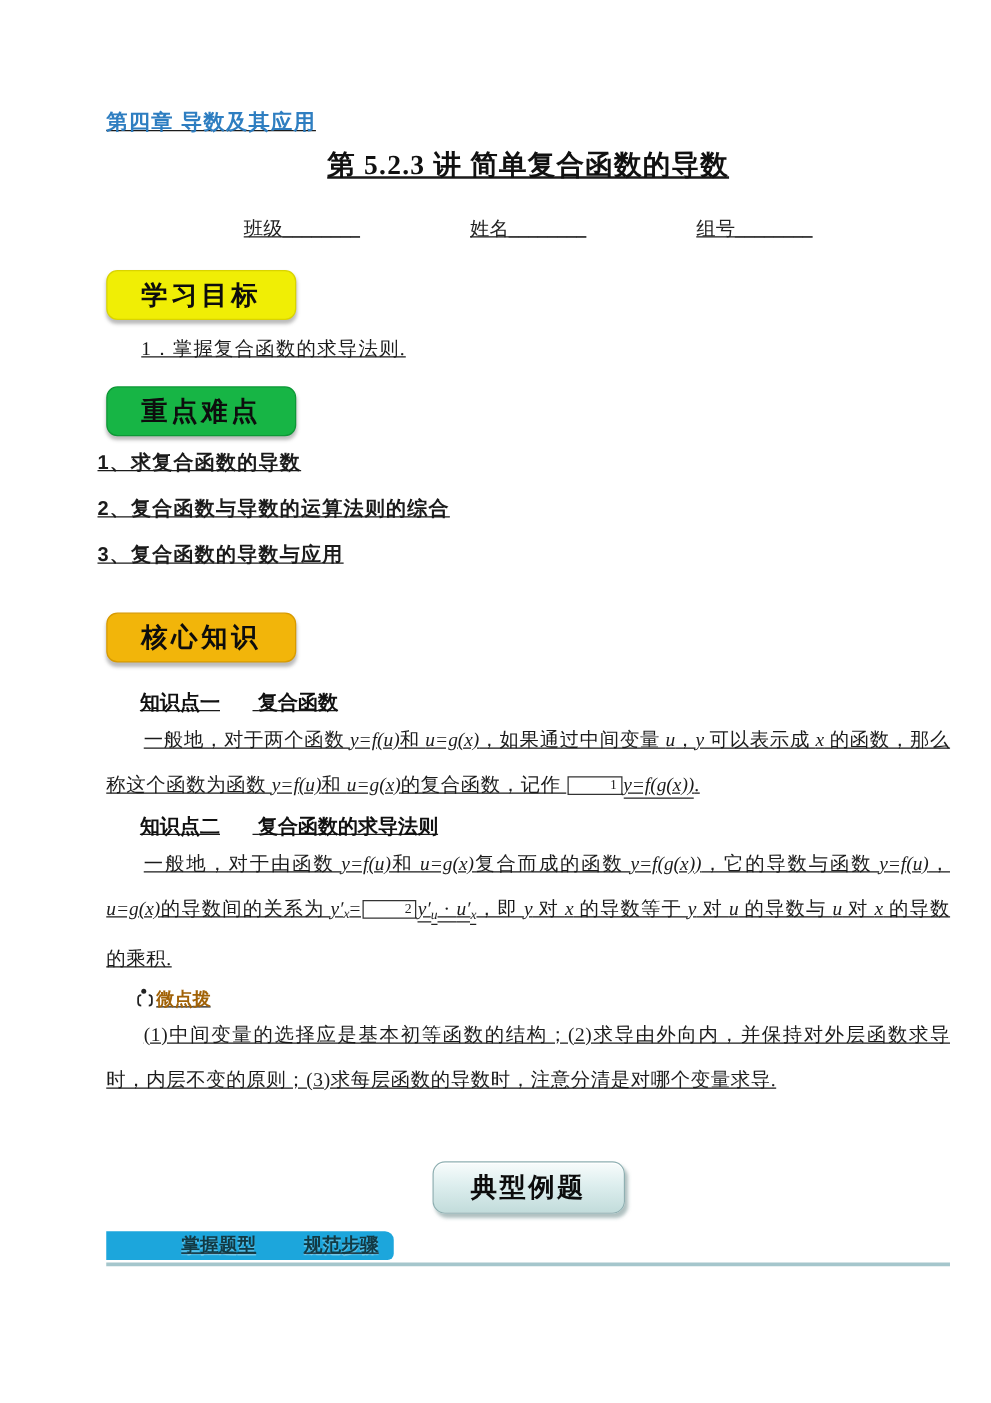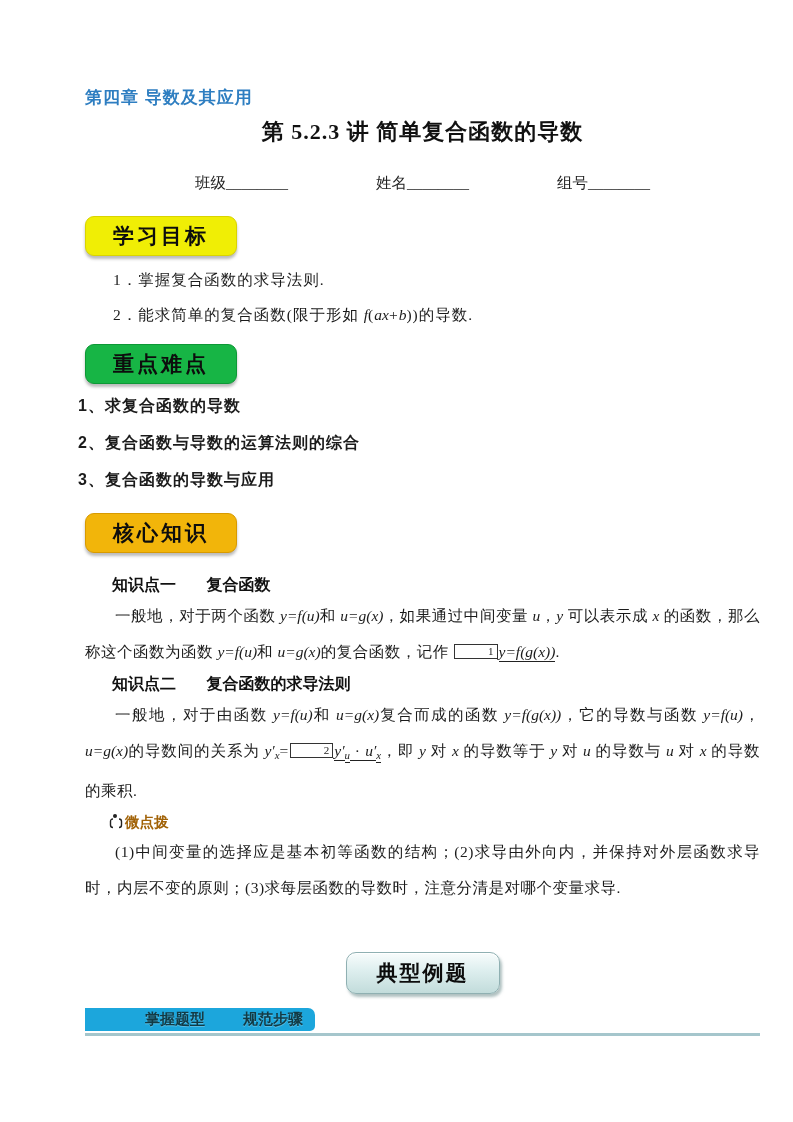--- a/index.html
+++ b/index.html
@@ -4,21 +4,21 @@
 <style>
   * { box-sizing: border-box; }
   html,body { margin:0; padding:0; }
   body {
     width:793px; height:1122px;
     background:#ffffff;
     font-family:"Liberation Serif","DejaVu Serif",serif;
     color:#1b1b1b;
     overflow:hidden;
   }
-  .page { position:relative; width:793px; height:948px; }
+  .page { position:relative; width:793px; height:948px;text-decoration:underline; }
   .content { margin:0 33px 0 85px; }
 
   .chapter {
     padding-top:86px;
     font-family:"Liberation Sans","DejaVu Sans",sans-serif;
     font-weight:bold; font-size:17px; color:#2E7EC1;
     letter-spacing:1px;
   }
   .title {
     margin-top:8px; text-align:center;
@@ -34,21 +34,21 @@
     display:inline-block;
     font-family:"Liberation Sans","DejaVu Sans",sans-serif;
     font-weight:bold; font-size:21px; color:#0d0d0d;
     letter-spacing:3px;
     padding:5px 27px;
     border-radius:9px;
     box-shadow:0 3px 3px rgba(60,60,60,.35);
   }
   .badge-yellow { background:#F0EE05; border:1px solid #d9d400; margin-top:22px; }
   .badge-green  { background:#17B545; border:1px solid #0d9836; margin-top:12px; }
-  .badge-orange { background:#F2B50A; border:1px solid #d89a00; margin-top:8px; }
+  .badge-orange { background:#F2B50A; border:1px solid #d89a00; margin-top:20px; }
 
   .obj-list { margin-top:6px; }
   .obj-item {
     padding-left:28px; font-size:15.5px; line-height:35px;
     letter-spacing:1px;
   }
 
   .kp-list { margin-top:10px; }
   .kp-item {
     font-family:"Liberation Sans","DejaVu Sans",sans-serif;
@@ -131,21 +131,20 @@
       <span>班级________</span>
       <span>姓名________</span>
       <span>组号________</span>
     </div>
 
     <div>
       <span class="badge badge-yellow">学习目标</span>
     </div>
     <div class="obj-list">
       <div class="obj-item"><span class="seg">1．掌握复合函数的求导法则.</span></div>
-      <div class="obj-item"><span class="seg">2．能求简单的复合函数(限于形如 </span><span class="seg i">f</span><span class="seg">(</span><span class="seg i">ax</span><span class="seg">+</span><span class="seg i">b</span><span class="seg">))的导数.</span></div>
     </div>
 
     <div>
       <span class="badge badge-green">重点难点</span>
     </div>
     <div class="kp-list">
       <div class="kp-item">1、求复合函数的导数</div>
       <div class="kp-item">2、复合函数与导数的运算法则的综合</div>
       <div class="kp-item">3、复合函数的导数与应用</div>
     </div>

